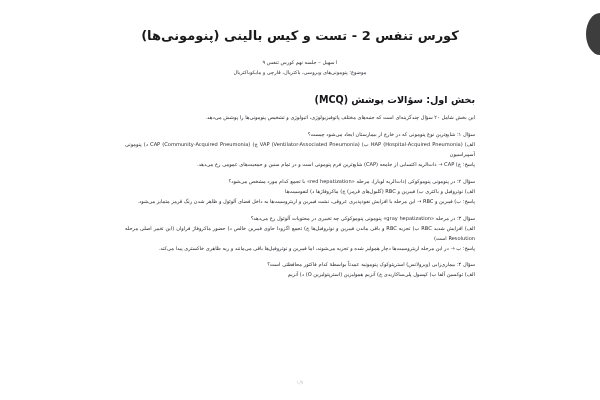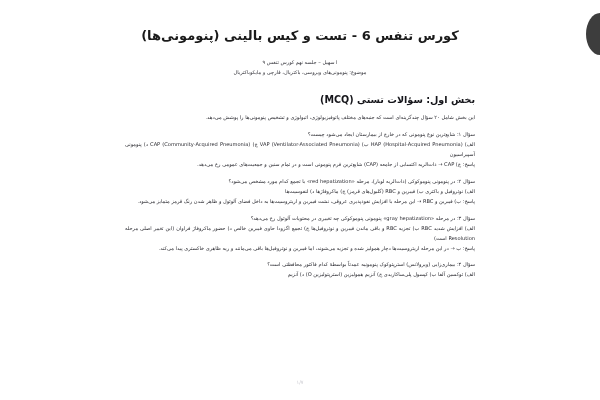--- a/index.html
+++ b/index.html
@@ -119,30 +119,30 @@
 </head>
 <body>
 
 <div class="page">
 
   <div class="corner-shape"></div>
 
   <div class="content">
 
     <div class="title-block">
-      <div class="doc-title">کورس تنفس 6 - تست و کیس بالینی (پنومونی‌ها)</div>
+      <div class="doc-title">کورس تنفس 2 - تست و کیس بالینی (پنومونی‌ها)</div>
     </div>
 
     <div class="subtitle-block">
       <div class="subtitle-line">ا سهیل – جلسه نهم کورس تنفس ۹</div>
       <div class="subtitle-line">موضوع: پنومونی‌های ویروسی، باکتریال، قارچی و مایکوباکتریال</div>
     </div>
 
     <div class="section-block">
-      <div class="section-title">بخش اول: سؤالات تستی (MCQ)</div>
+      <div class="section-title">بخش اول: سؤالات پوشش (MCQ)</div>
     </div>
 
     <div class="body-block">
 
       <p class="para intro">این بخش شامل ۲۰ سؤال چندگزینه‌ای است که جنبه‌های مختلف پاتوفیزیولوژی، اتیولوژی و تشخیص پنومونی‌ها را پوشش می‌دهد.</p>
 
       <p class="para q">سؤال ۱: شایع‌ترین نوع پنومونی که در خارج از بیمارستان ایجاد می‌شود چیست؟</p>
       <p class="para opts">الف) HAP (Hospital-Acquired Pneumonia) ب) VAP (Ventilator-Associated Pneumonia) ج) CAP (Community-Acquired Pneumonia) د) پنومونی آسپیراسیون</p>
       <p class="para ans">پاسخ: ج) CAP → ذات‌الریه اکتسابی از جامعه (CAP) شایع‌ترین فرم پنومونی است و در تمام سنین و جمعیت‌های عمومی رخ می‌دهد.</p>
 

